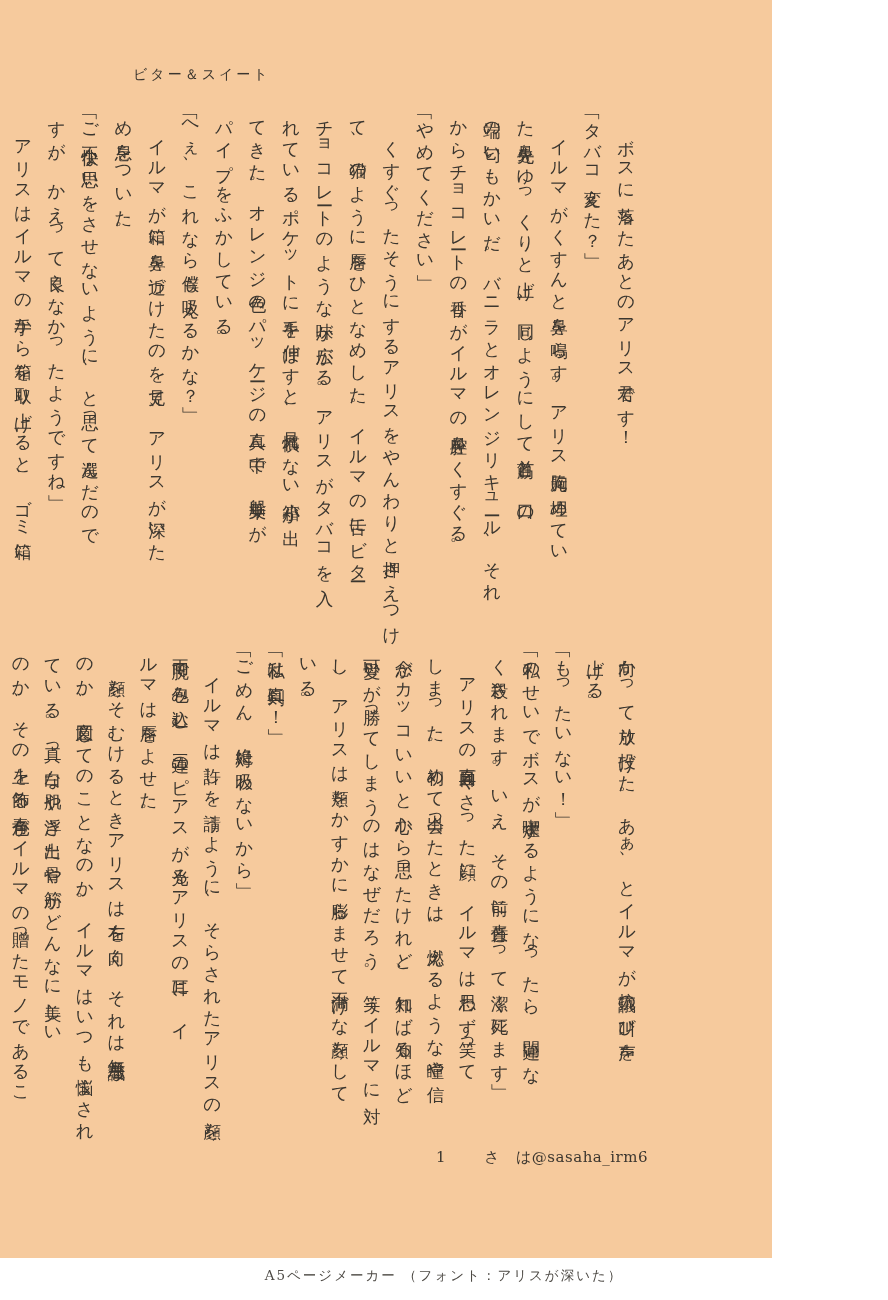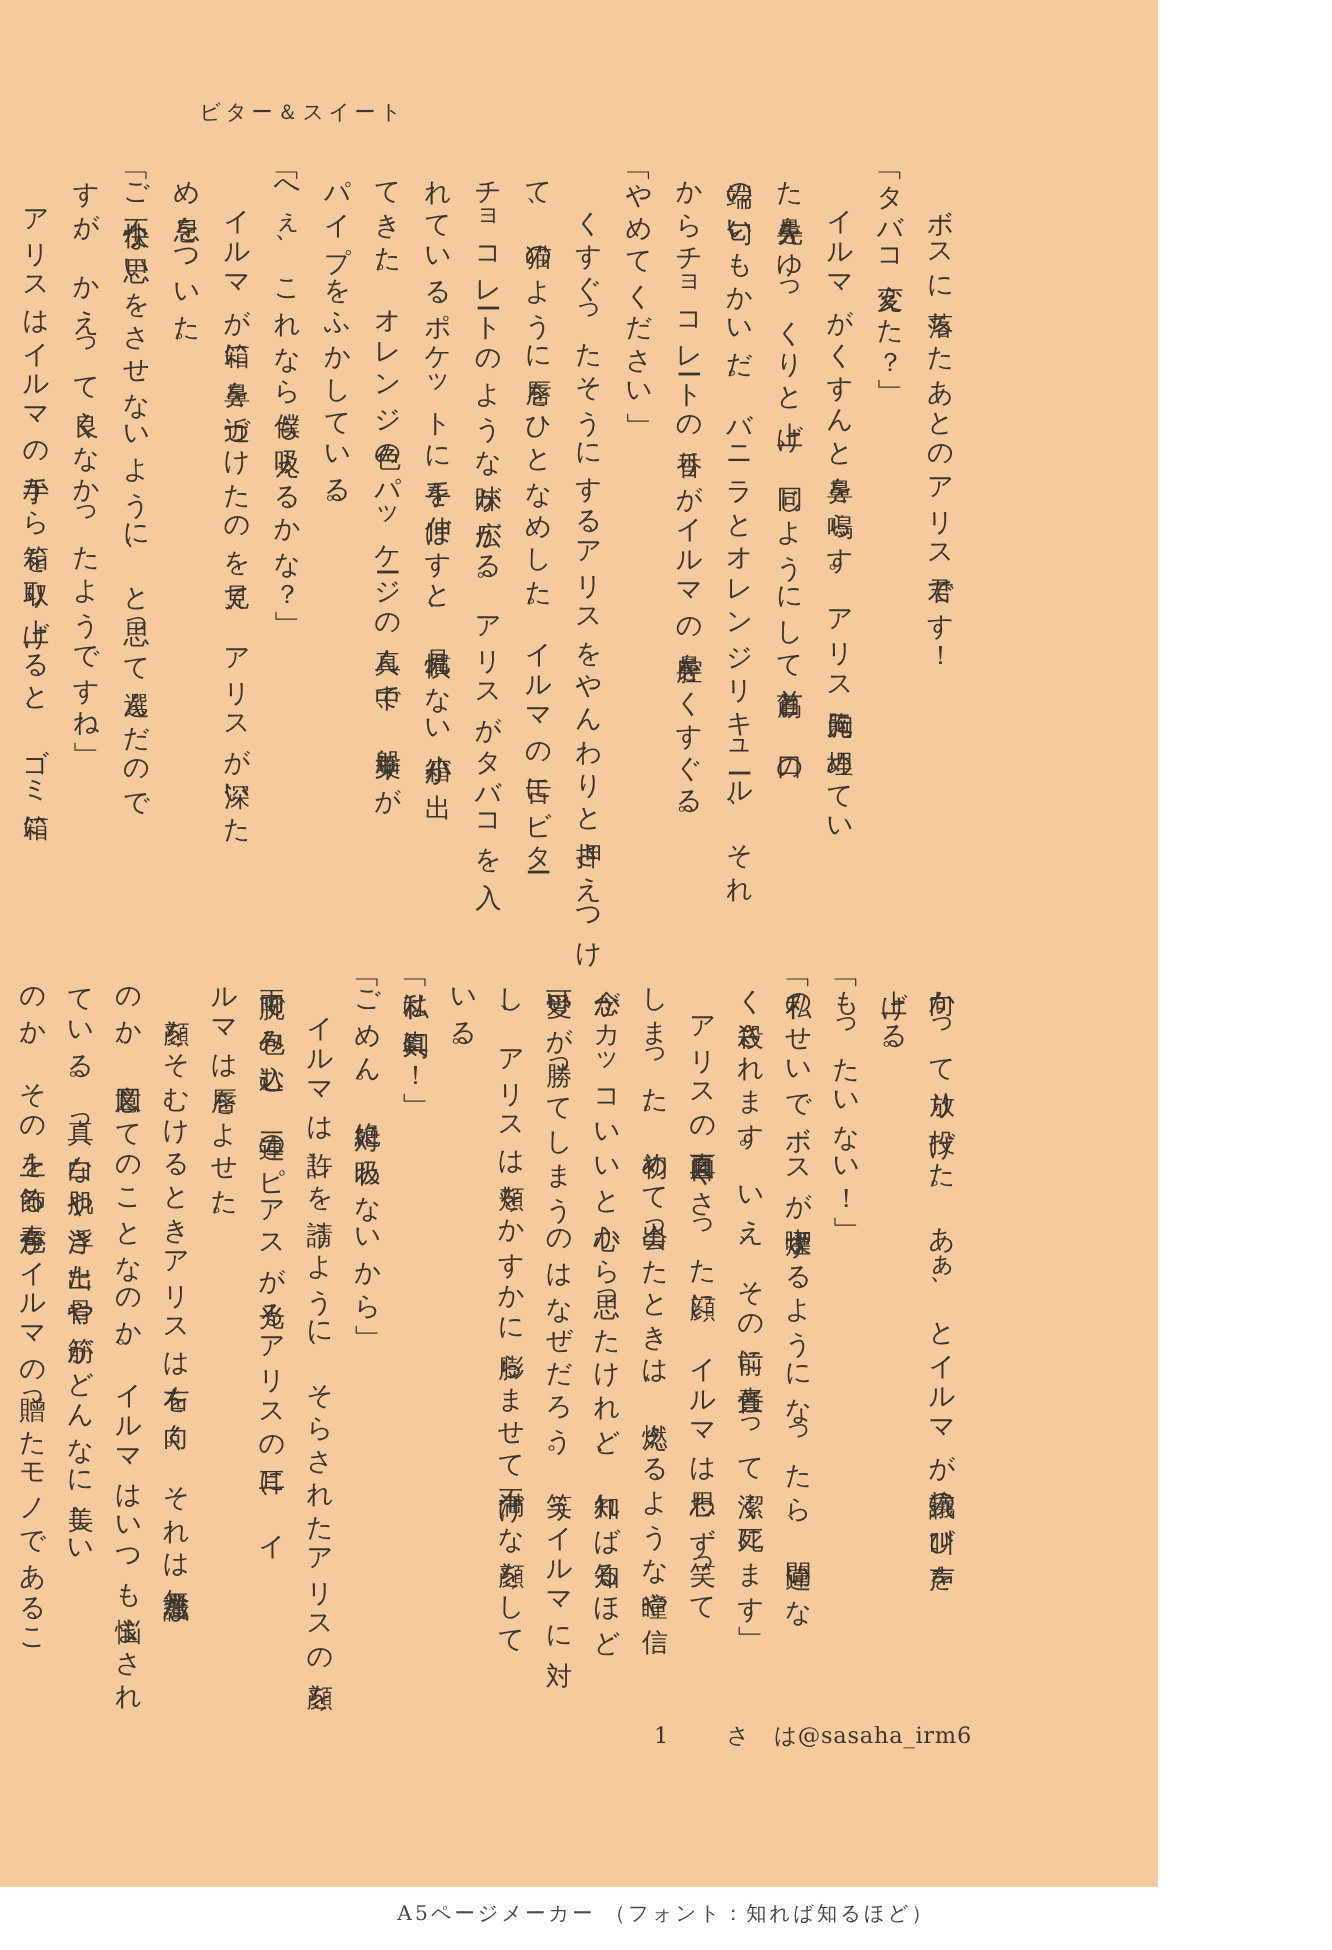--- a/index.html
+++ b/index.html
@@ -122,15 +122,15 @@
       <div class="vline">　顔をそむけるときアリスは右を向く。それは無意識な</div>
       <div class="vline">のか、意図してのことなのか。イルマはいつも悩まされ</div>
       <div class="vline">ている。真っ白な肌や浮き出た骨や筋がどんなに美しい</div>
       <div class="vline">のか、その上を飾る青色がイルマの贈ったモノであるこ</div>
     </div>
 
   <div class="page-number">1</div>
 
   <div class="credit">さゝは@sasaha_irm6</div>
 
-  <div class="footer-bar">A5ページメーカー （フォント：知れば知るほど）</div>
+  <div class="footer-bar">A5ページメーカー （フォント：アリスが深いた）</div>
 
 </div>
 
 </body></html>

